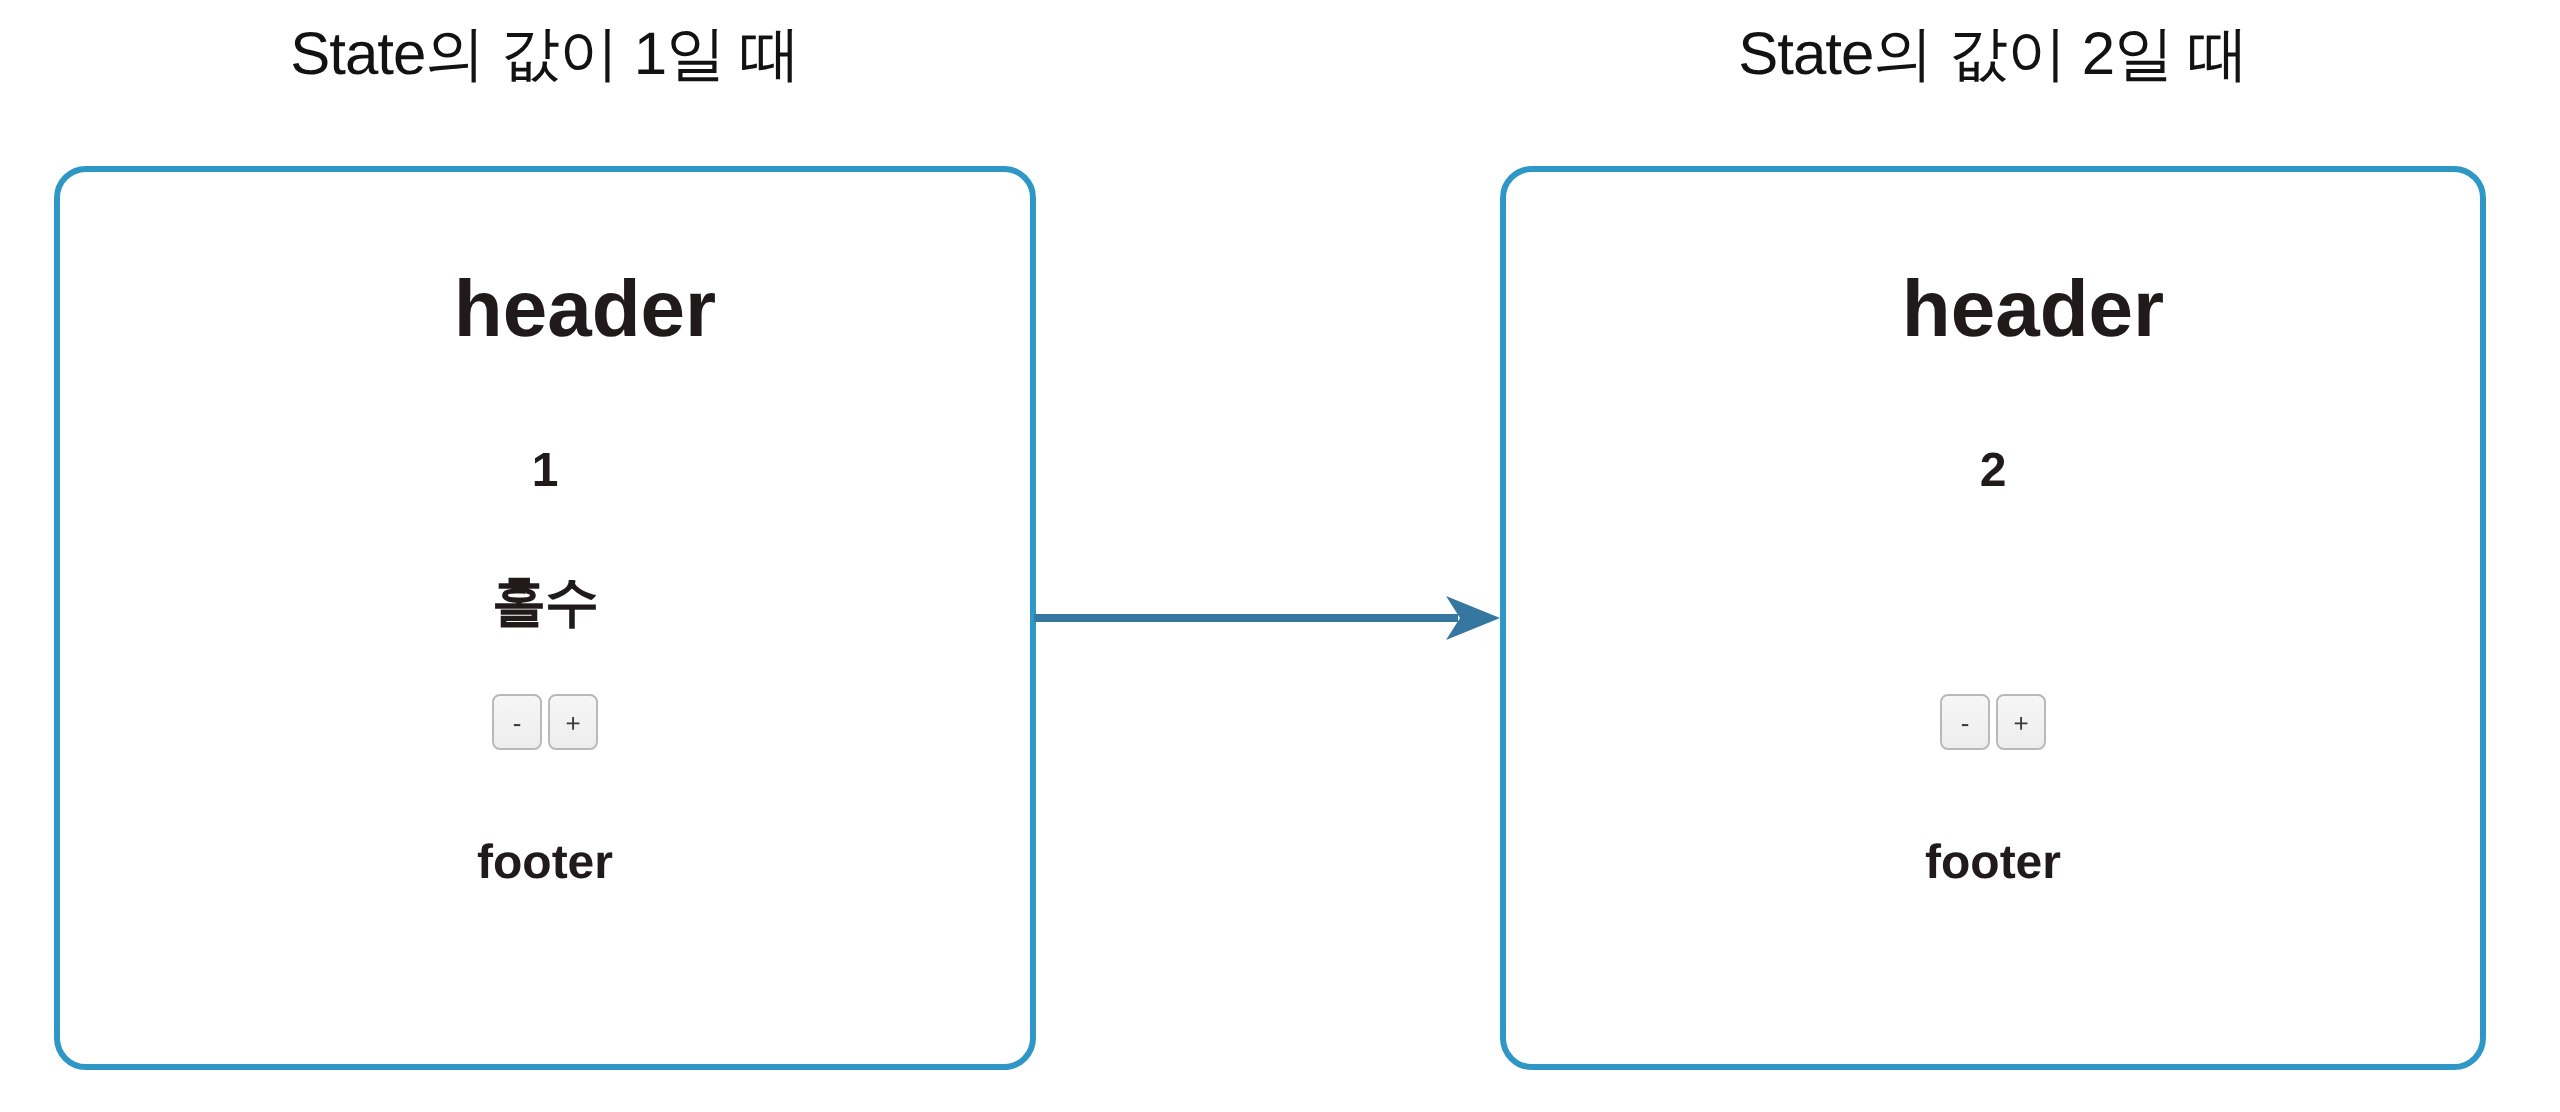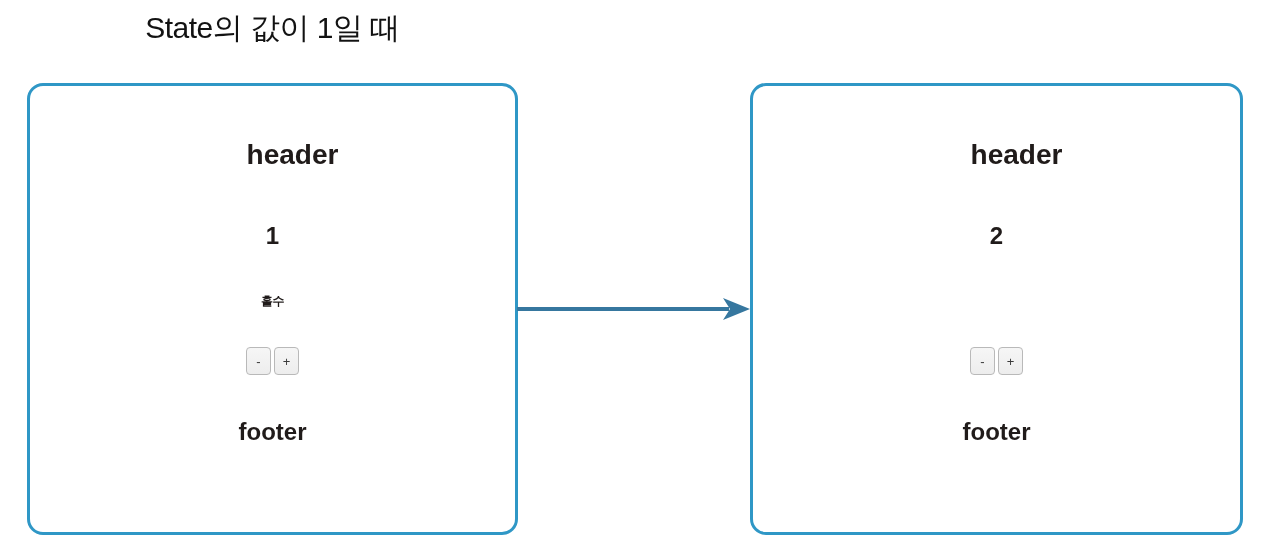--- a/index.html
+++ b/index.html
@@ -54,23 +54,23 @@
     border-radius: 16px;
   }
   .line {
     position: absolute;
     left: 0;
     right: 0;
     text-align: center;
     color: var(--content-text);
     white-space: nowrap;
   }
-  .hdr    { top: 50px;  font-size: 28px; font-weight: 700; line-height: 38px; margin-left: 40px; }
+  .hdr    { top: 50px;  font-size: 40px; font-weight: 700; line-height: 38px; margin-left: 40px; }
   .num    { top: 136px; font-size: 24px; font-weight: 700; line-height: 28px; }
-  .parity { top: 203px; font-size: 12px; font-weight: 700; line-height: 24px; letter-spacing: -0.5px; }
+  .parity { top: 203px; font-size: 27px; font-weight: 700; line-height: 24px; letter-spacing: -0.5px; }
   .ftr    { top: 327px; font-size: 24px; font-weight: 700; line-height: 38px; }
   .controls {
     position: absolute;
     top: 261px;
     left: 0;
     right: 0;
     display: flex;
     justify-content: center;
     gap: 3px;
   }
@@ -116,20 +116,21 @@
       <div class="line ftr">footer</div>
     </div>
   </section>
 
   <svg class="arrow-svg" viewBox="0 0 233 26" aria-hidden="true">
     <line x1="0" y1="13" x2="212" y2="13" stroke="currentColor" stroke-width="4"></line>
     <path d="M206,2 L233,13 L206,24 L213,13 Z" fill="currentColor"></path>
   </svg>
 
   <section class="panel panel-2">
+    <h2 class="title">State의 값이 2일 때</h2>
     <div class="box">
       <div class="line hdr">header</div>
       <div class="line num">2</div>
       <div class="controls">
         <button class="ctrl">-</button>
         <button class="ctrl">+</button>
       </div>
       <div class="line ftr">footer</div>
     </div>
   </section>

